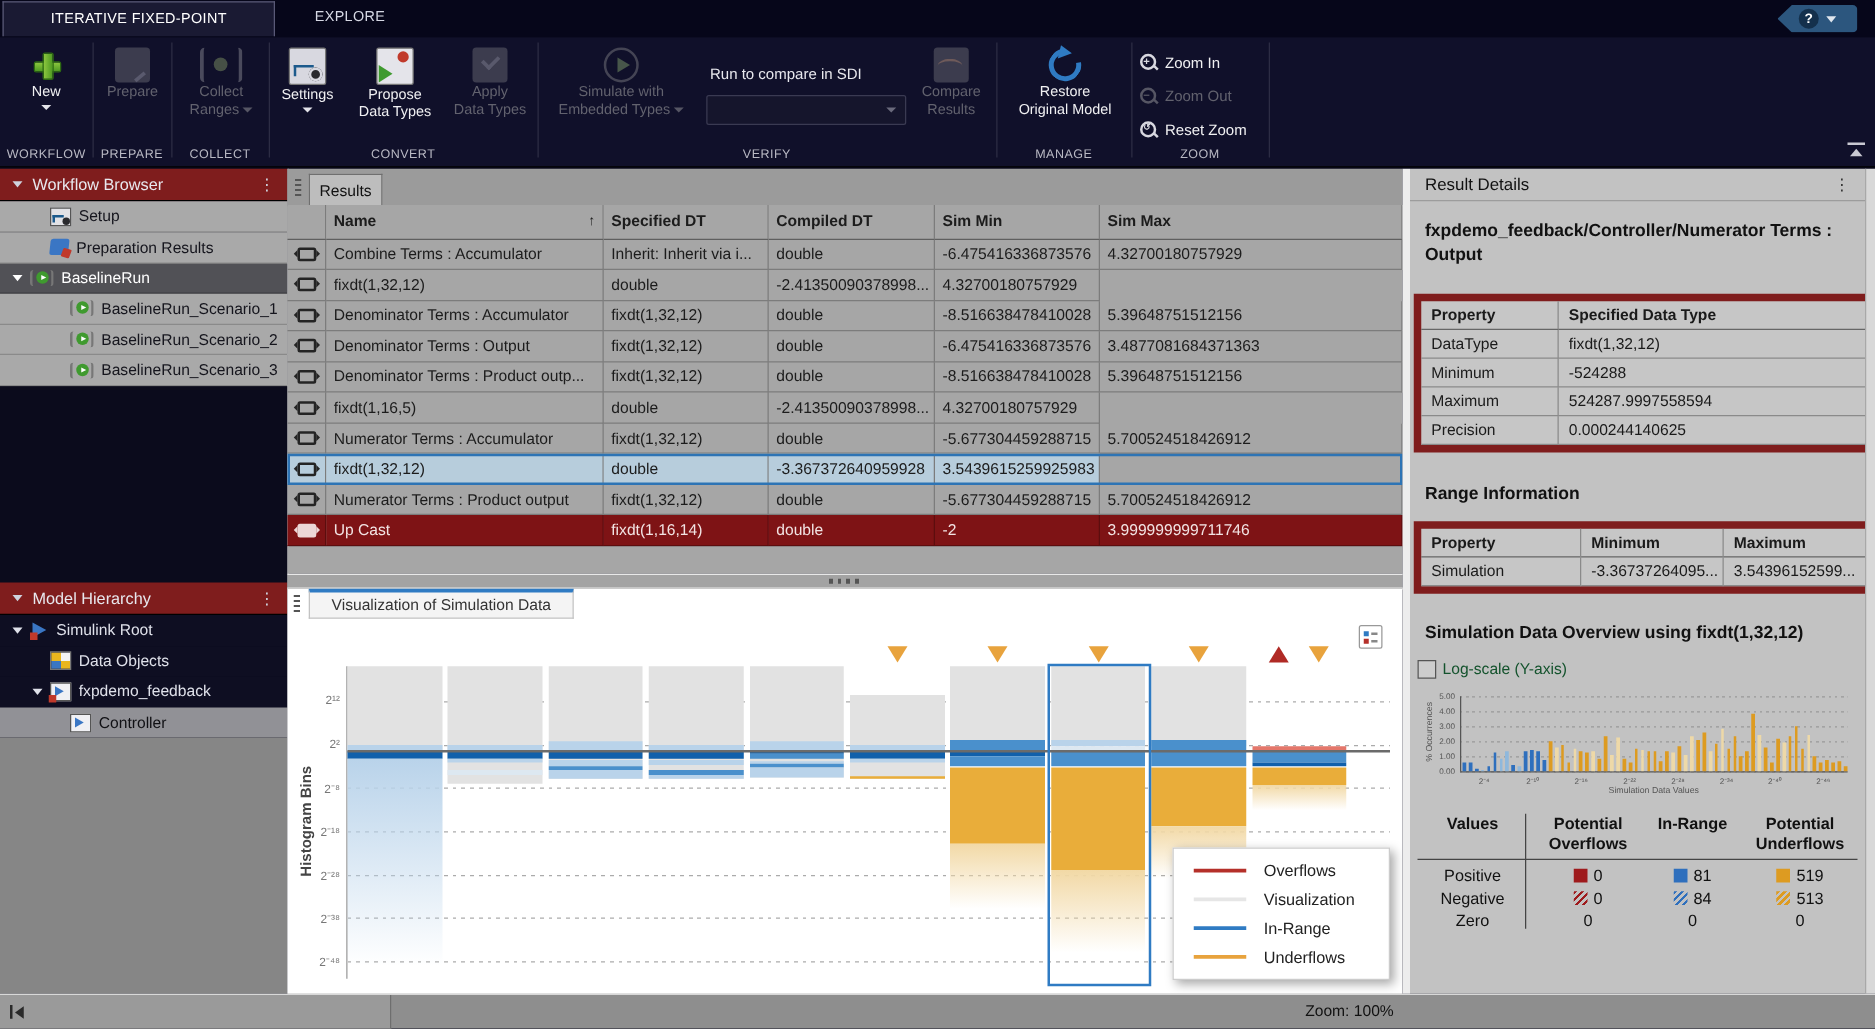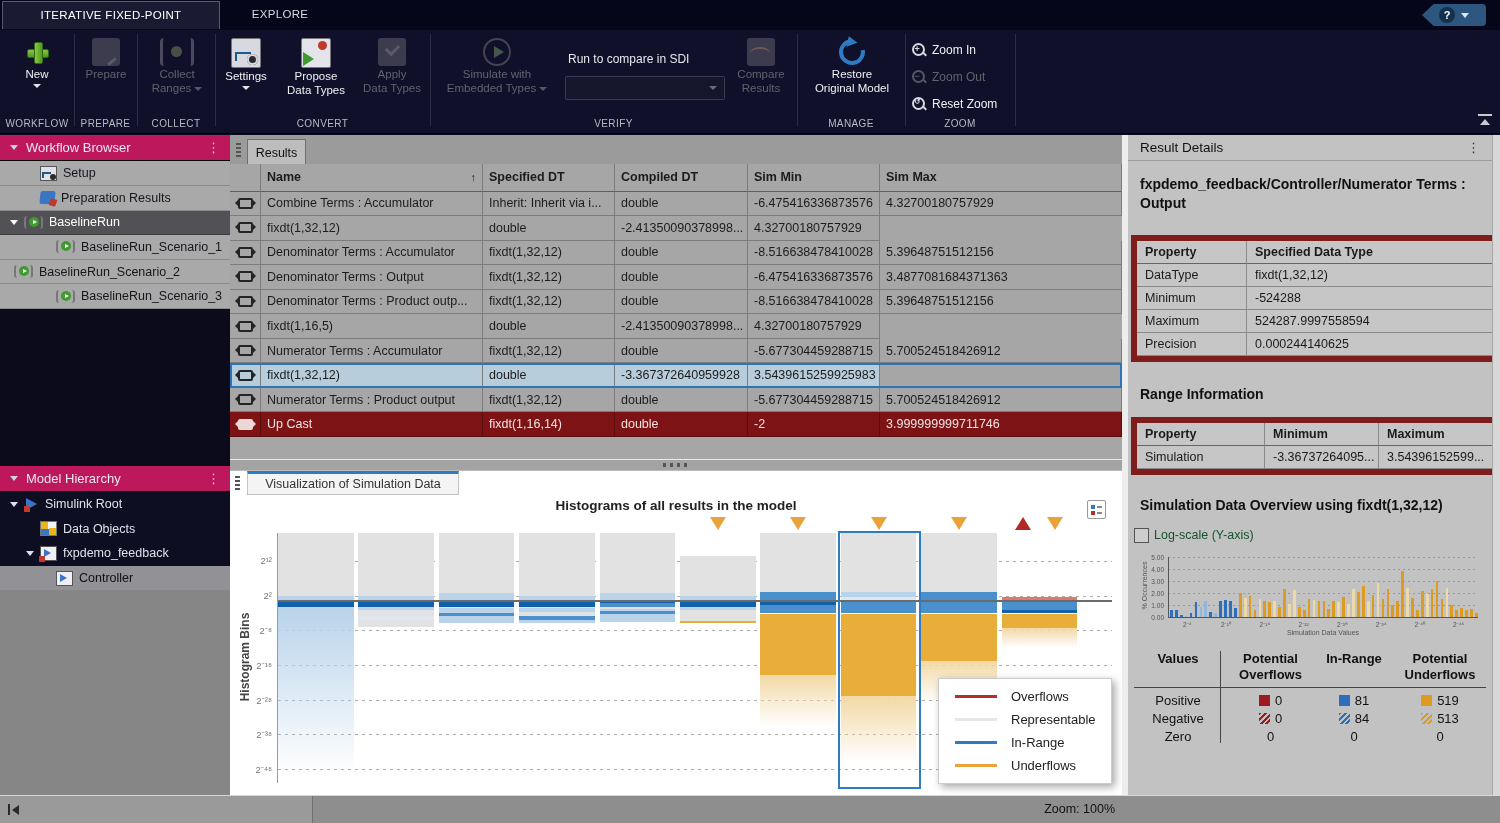--- a/index.html
+++ b/index.html
@@ -62,21 +62,21 @@
   .zrow{position:absolute;display:flex;align-items:center;gap:6px;height:20px;}
   .zrow .lbl{font-size:12px;color:#f0f0f2;white-space:nowrap;}
   .zrow.dis .lbl{color:#62626e;}
   .sdilabel{position:absolute;font-size:12px;color:#e8e8ee;white-space:nowrap;}
   .sdicombo{position:absolute;width:158px;height:22px;background:#15152c;border:1px solid #3a3a52;border-radius:2px;}
   .sdicombo::after{content:"";position:absolute;right:7px;top:9px;border-left:4px solid transparent;border-right:4px solid transparent;border-top:4px solid #6a6a7c;}
   .ribcollapse{position:absolute;right:8px;top:84px;width:14px;height:12px;border-top:2px solid #c9c9d2;}
   .ribcollapse::after{content:"";position:absolute;left:2px;top:3px;border-left:5px solid transparent;border-right:5px solid transparent;border-bottom:6px solid #c9c9d2;}
 
   
-  .panelhdr{position:absolute;left:0;width:230px;height:26px;background:#be185d;color:#e8e8ee;
+  .panelhdr{position:absolute;left:0;width:230px;height:26px;background:#7f1d1d;color:#e8e8ee;
             font-size:13px;display:flex;align-items:center;padding:0;box-sizing:border-box;border-bottom:1px solid #000;}
   .panelhdr .caret{margin:0 8px 0 10px;width:0;height:0;border-left:4px solid transparent;border-right:4px solid transparent;border-top:5px solid #cfd2dd;}
   .panelhdr .dots{margin-left:auto;margin-right:10px;color:#cfd2dd;font-size:13px;letter-spacing:0;}
   .treeitem{position:absolute;left:0;width:230px;height:24.6px;display:flex;align-items:center;
             font-size:12.5px;box-sizing:border-box;}
   .treeitem.gray{background:#a9a9a9;border-bottom:1px solid #8a8a8a;color:#15151d;}
   .treeitem.gray.sel{background:#515156;color:#fff;border-bottom:1px solid #3c3c40;}
   .treeitem.dark{background:#0e0e22;color:#dfe1ea;}
   .treeitem.dark.sel{background:#919196;color:#101014;}
   .tcaret{width:0;height:0;border-left:4px solid transparent;border-right:4px solid transparent;border-top:5px solid currentColor;margin-right:6px;flex:none;}
@@ -310,21 +310,21 @@
       <div class="treeitem gray sel" style="top: 210.6px; padding-left: 10px;">
         <span class="tcaret"></span>
         <span class="ic ic-run"></span>
         <span>BaselineRun</span>
       </div>
       <div class="treeitem gray" style="top: 235.2px; padding-left: 42px;">
         <span style="width: 14px; flex: 0 0 auto;"></span>
         <span class="ic ic-run"></span>
         <span>BaselineRun_Scenario_1</span>
       </div>
-      <div class="treeitem gray" style="top: 259.8px; ">
+      <div class="treeitem gray" style="top: 259.8px; padding-left: 42px;">
         <span style="width: 14px; flex: 0 0 auto;"></span>
         <span class="ic ic-run"></span>
         <span>BaselineRun_Scenario_2</span>
       </div>
       <div class="treeitem gray" style="top: 284.4px; padding-left: 42px;">
         <span style="width: 14px; flex: 0 0 auto;"></span>
         <span class="ic ic-run"></span>
         <span>BaselineRun_Scenario_3</span>
       </div>
     </div>
@@ -484,21 +484,20 @@
     </div>
   <div class="abs" style="left:230px;top:437px;width:892px;height:22px;background:#a6a6a6"></div>
 
   <div class="abs splitter">
       <span class="dots"></span>
     </div>
 
   <div class="abs vizpanel">
     <span class="grip" style="left:5px;top:5px"></span>
     <div class="viztab">Visualization of Simulation Data</div>
-    <div class="viztitle">Histograms of all results in the model</div>
     <div class="legtoggle"></div>
   </div>
   <div id="main-chart">
       <div class="abs" style="left: 278px; top: 533px; width: 834px; height: 250px; background: rgb(255, 255, 255);"></div>
       <div class="gridline" style="left: 278px; width: 834px; top: 560.778px;"></div>
       <div class="ytick" style="left: 228px; top: 554.778px;">2¹²</div>
       <div class="gridline" style="left: 278px; width: 834px; top: 595.5px;"></div>
       <div class="ytick" style="left: 228px; top: 589.5px;">2²</div>
       <div class="gridline" style="left: 278px; width: 834px; top: 630.222px;"></div>
       <div class="ytick" style="left: 228px; top: 624.222px;">2⁻⁸</div>
@@ -594,21 +593,21 @@
       <div class="tri y" style="left: 1047.4px; top: 517px;"></div>
       <div class="darkline" style="left: 278px; width: 834px; top: 600.361px;"></div>
       <div class="selbox" style="left: 837.8px; top: 531px; width: 79.6px; height: 254px;"></div>
       <div class="legendbox" style="left: 938px; top: 678px; width: 172px; padding-top: 6px; padding-bottom: 6px;">
         <div class="legrow">
           <span class="legswatch" style="background: rgb(181, 48, 42);"></span>
           <span class="legtext">Overflows</span>
         </div>
         <div class="legrow">
           <span class="legswatch" style="background: rgb(230, 230, 230);"></span>
-          <span class="legtext">Representable</span>
+          <span class="legtext">Visualization</span>
         </div>
         <div class="legrow">
           <span class="legswatch" style="background: rgb(47, 123, 195);"></span>
           <span class="legtext">In-Range</span>
         </div>
         <div class="legrow">
           <span class="legswatch" style="background: rgb(232, 163, 61);"></span>
           <span class="legtext">Underflows</span>
         </div>
       </div>

